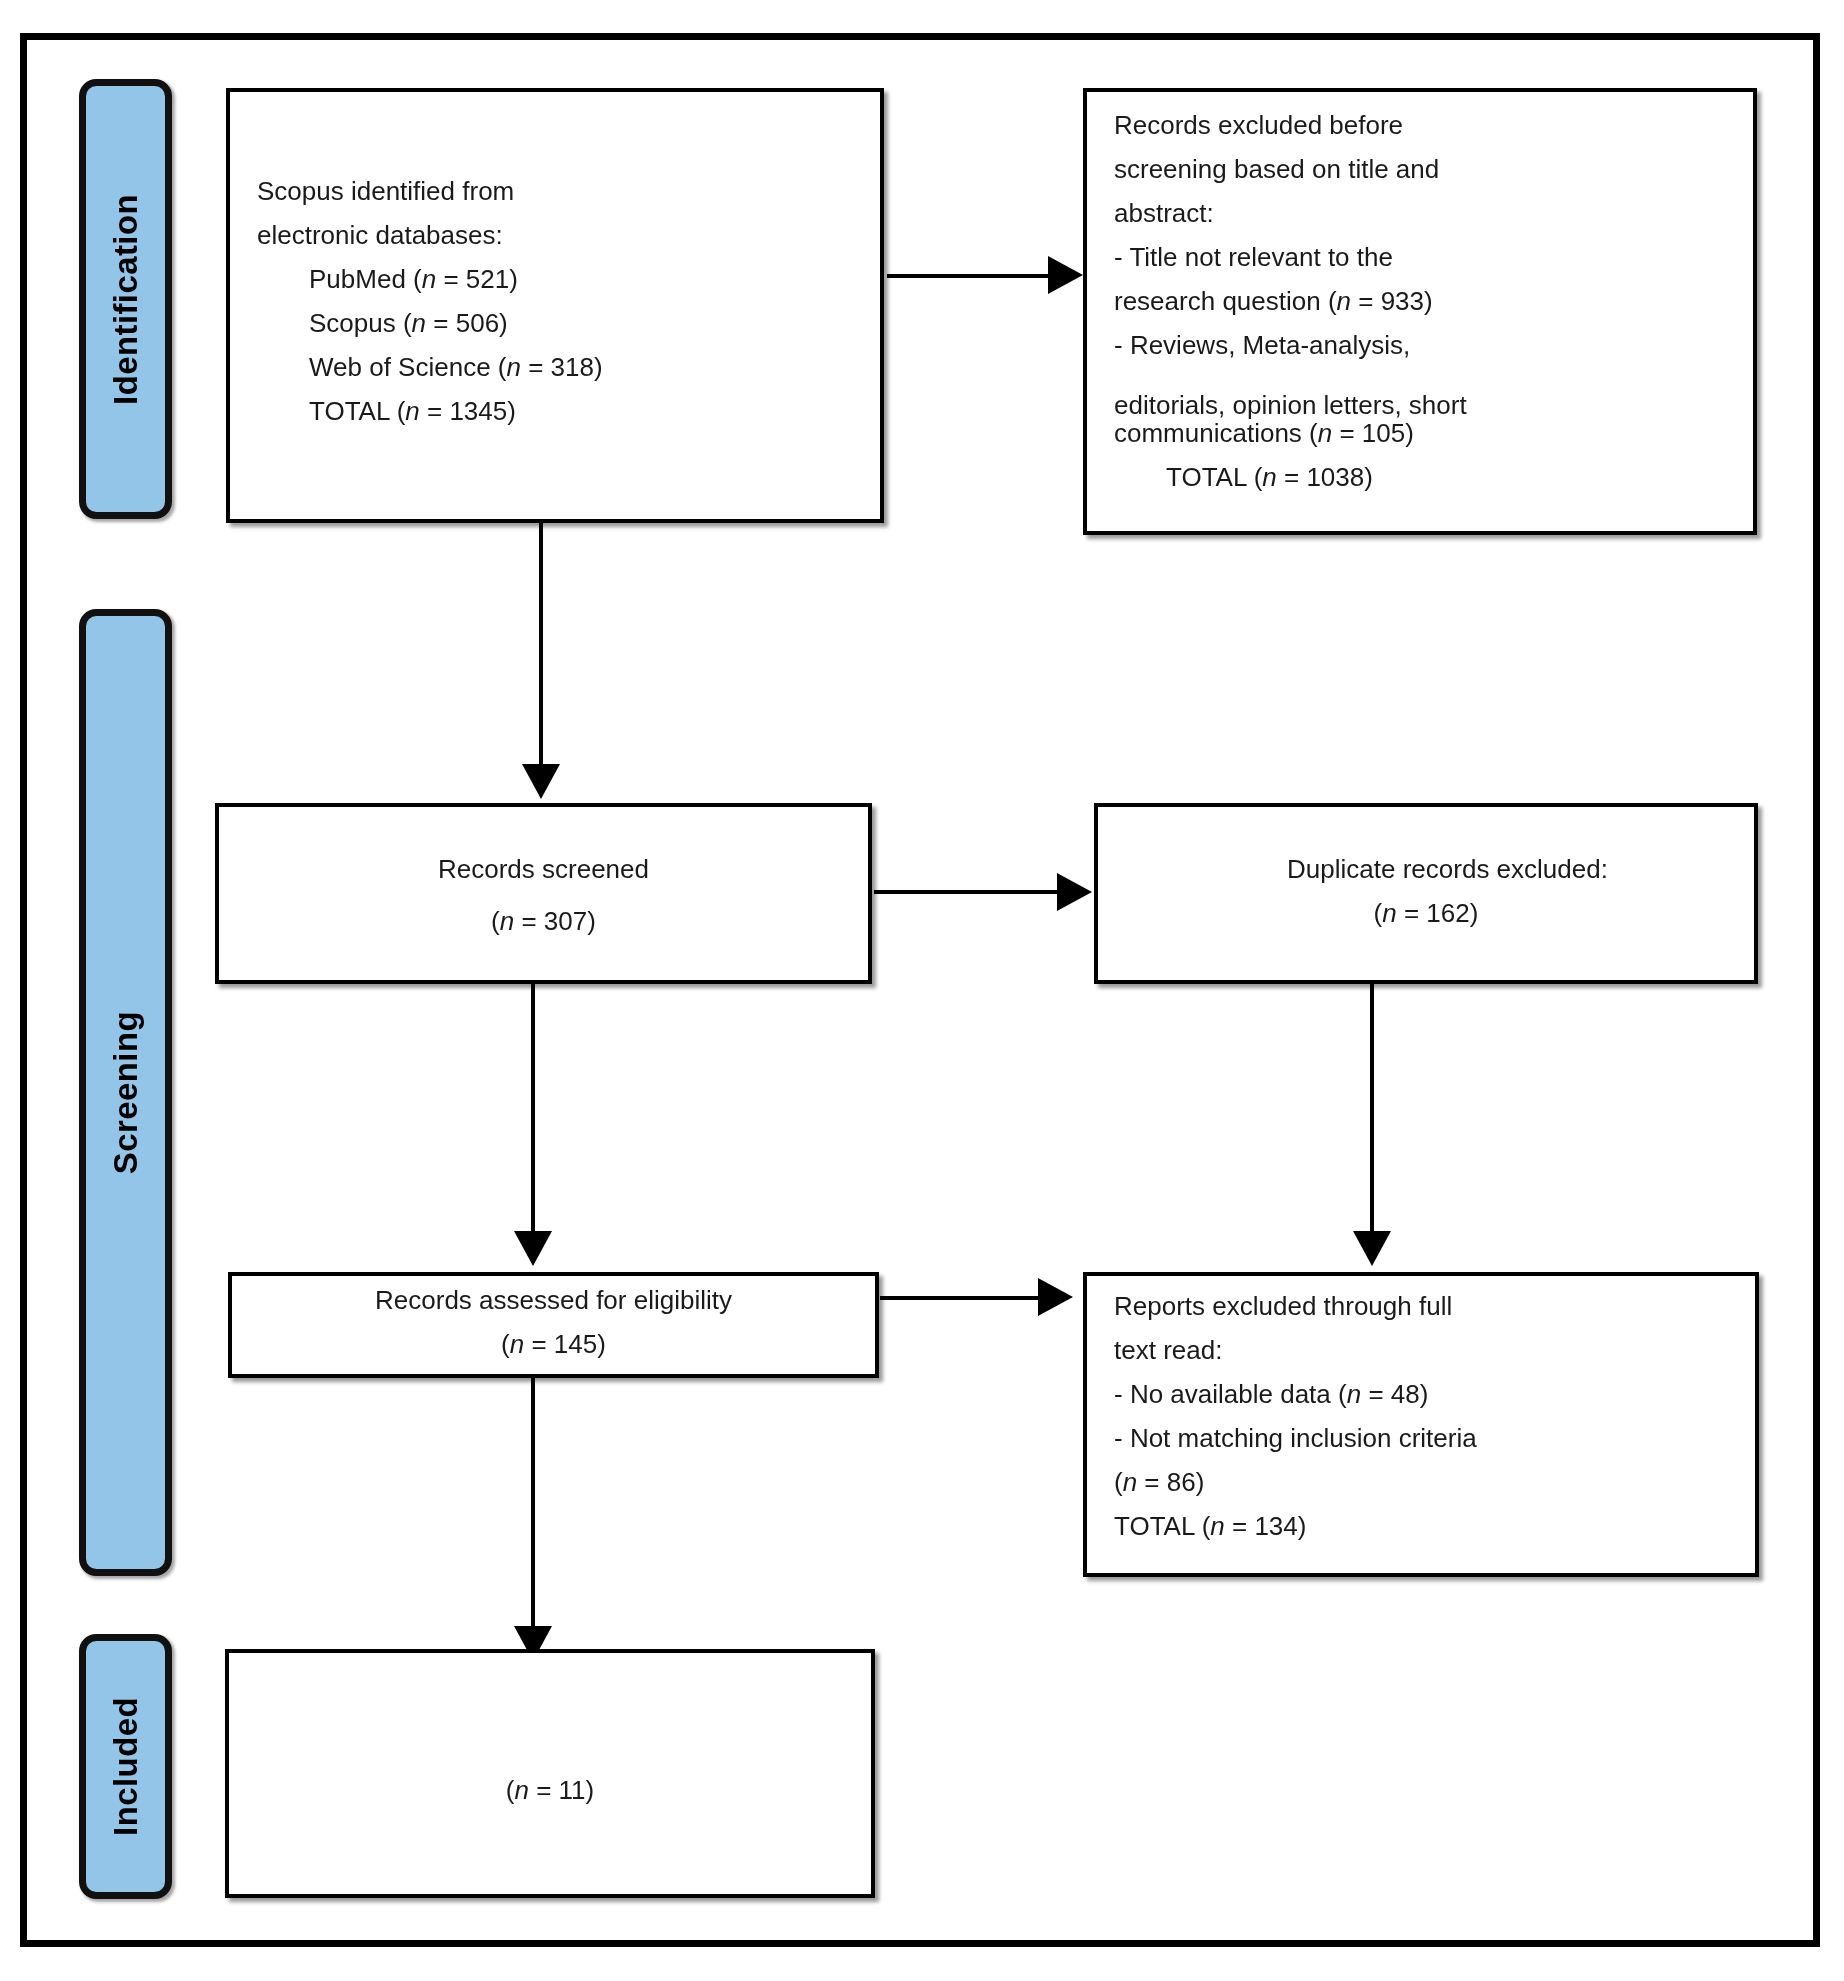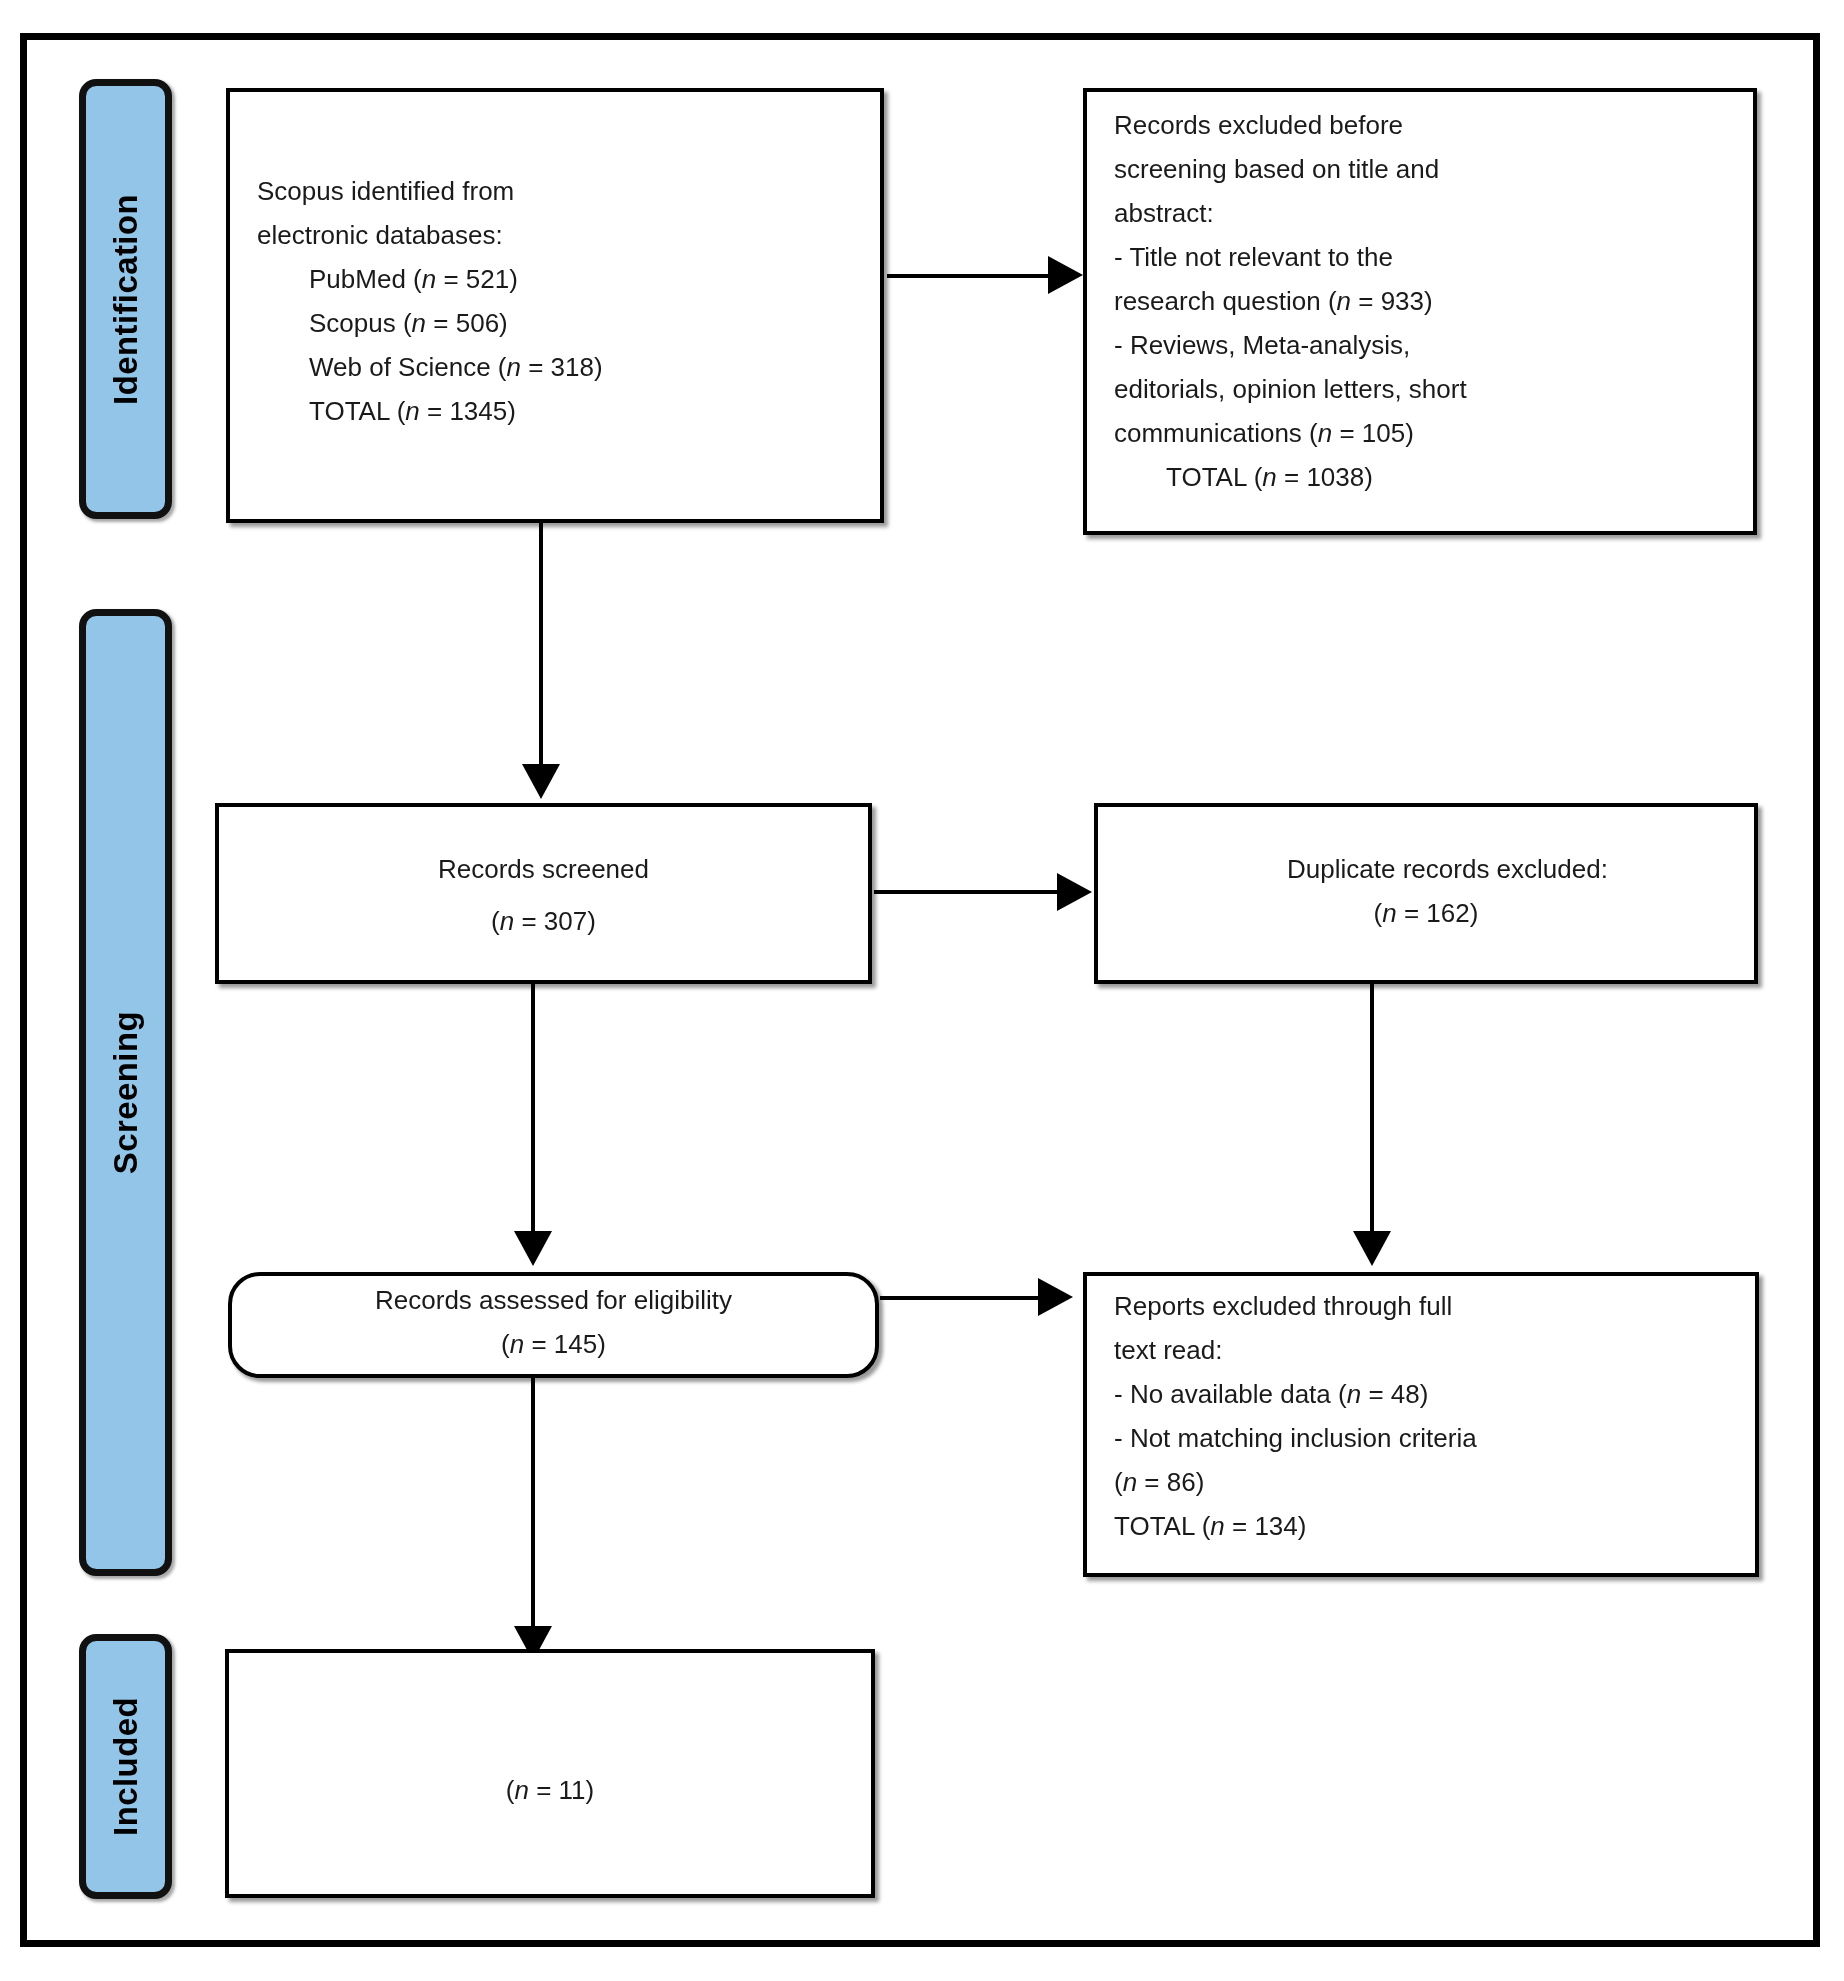--- a/index.html
+++ b/index.html
@@ -174,21 +174,21 @@
 
   <div class="pbox" style="left:1083px; top:88px; width:674px; height:447px;">
     <div class="ptext left pad-l" style="top:17.3px;">Records excluded before</div>
     <div class="ptext left pad-l" style="top:61px;">screening based on title and</div>
     <div class="ptext left pad-l" style="top:105px;">abstract:</div>
     <div class="ptext left pad-l" style="top:149px;">- Title not relevant to the</div>
     <div class="ptext left pad-l" style="top:193px;">
       <span>research question (</span><em class="n">n</em><span> = 933)</span>
     </div>
     <div class="ptext left pad-l" style="top:237px;">- Reviews, Meta-analysis,</div>
-    <div class="ptext left pad-l" style="top:281px;">editorials, opinion letters, short</div>
+    <div class="ptext left pad-l" style="top:297px;">editorials, opinion letters, short</div>
     <div class="ptext left pad-l" style="top:325px;">
       <span>communications (</span><em class="n">n</em><span> = 105)</span>
     </div>
     <div class="ptext left indent2" style="top:369px;">
       <span>TOTAL (</span><em class="n">n</em><span> = 1038)</span>
     </div>
   </div>
 
   <div class="pbox" style="left:215px; top:803px; width:657px; height:181px;">
     <div class="ptext center" style="top:46px;">Records screened</div>
@@ -197,21 +197,21 @@
     </div>
   </div>
 
   <div class="pbox" style="left:1094px; top:803px; width:664px; height:181px;">
     <div class="ptext center" style="top:46px;padding-left:43px;">Duplicate records excluded:</div>
     <div class="ptext center" style="top:90px;">
       <span>(</span><em class="n">n</em><span> = 162)</span>
     </div>
   </div>
 
-  <div class="pbox" style="left:228px; top:1272px; width:651px; height:106px;border-radius:32px;">
+  <div class="pbox" style="left:228px; top:1272px; width:651px; height:106px;">
     <div class="ptext center" style="top:7.9px;">Records assessed for eligibility</div>
     <div class="ptext center" style="top:52px;">
       <span>(</span><em class="n">n</em><span> = 145)</span>
     </div>
   </div>
 
   <div class="pbox" style="left:1083px; top:1272px; width:676px; height:305px;">
     <div class="ptext left pad-l" style="top:14px;">Reports excluded through full</div>
     <div class="ptext left pad-l" style="top:58px;">text read:</div>
     <div class="ptext left pad-l" style="top:102px;">

